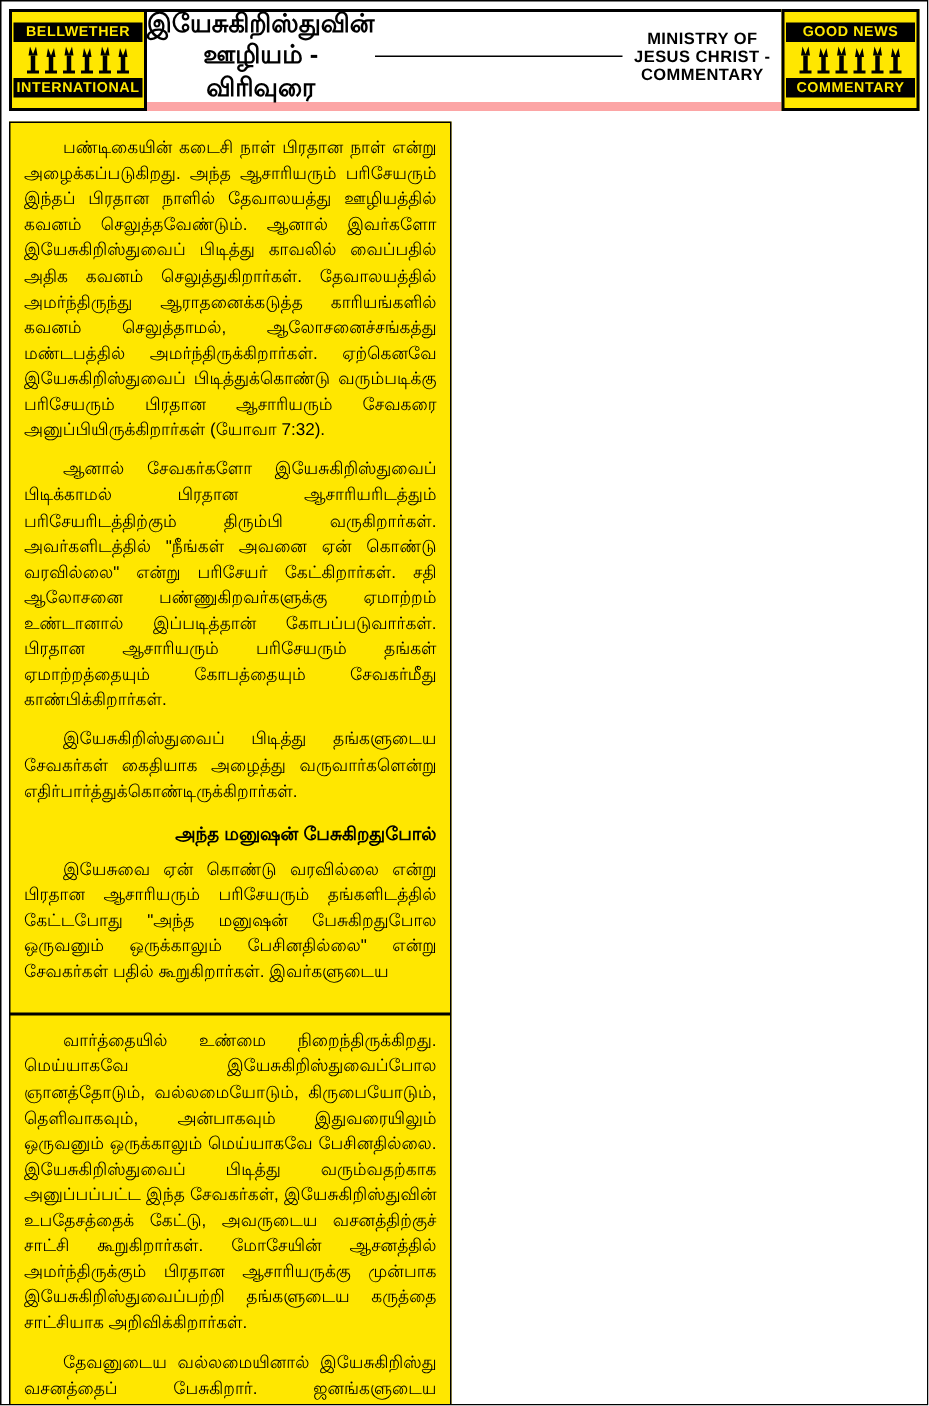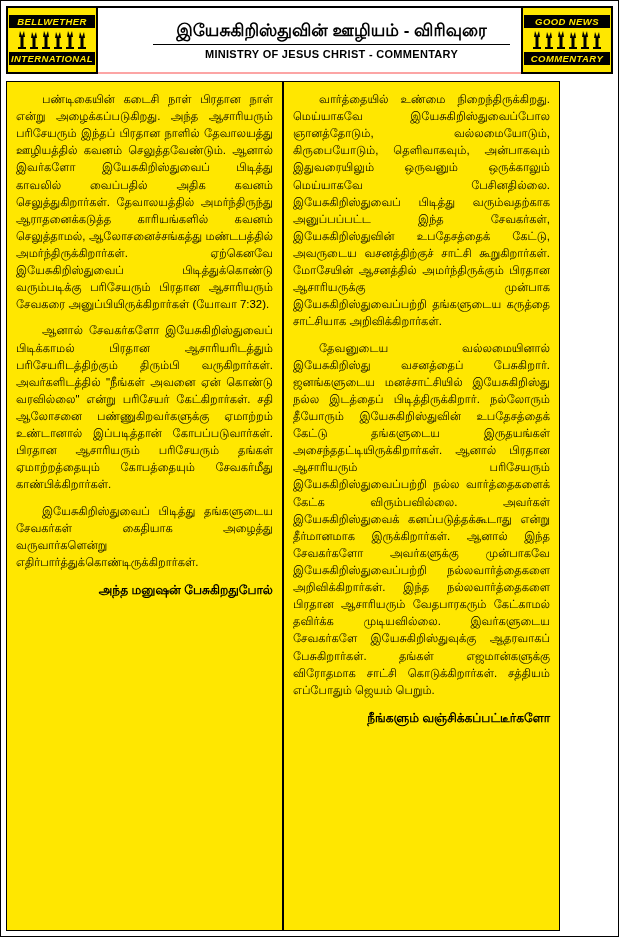--- a/index.html
+++ b/index.html
@@ -42,40 +42,38 @@
   .logo-line {
     background: #000000;
     color: #ffe700;
     font-size: 9.5px;
     font-weight: bold;
     letter-spacing: 0.4px;
     width: 86px;
     text-align: center;
     padding: 1px 0;
     box-sizing: border-box;
-    font-style: italic;
   }
   .logo-emblem {
     height: 22px;
     width: 86px;
     display: flex;
     align-items: center;
     justify-content: center;
     margin: 1px 0;
   }
   .title-box {
     flex: 1;
     border-top: 2px solid #000000;
-    border-bottom: 2px solid #fca5a5;
-    display: flex;
-    flex-direction: column;
+    border-bottom: 6px solid #fca5a5;
+    display: flex;
+    flex-direction: row;
     align-items: center;
     justify-content: center;
     box-sizing: border-box;
-    padding-left: 44px;
   }
   .title-tamil {
     font-size: 17px;
     font-weight: bold;
     color: #000000;
     text-align: center;
     line-height: 1.25;
     padding-bottom: 2px;
   }
   .title-rule {
@@ -92,20 +90,21 @@
     letter-spacing: 0.3px;
   }
   
   .columns {
     position: absolute;
     left: 5px;
     top: 80px;
     width: 554px;
     height: 850px;
     display: flex;
+    flex-direction: column;
     justify-content: space-between;
   }
   .col {
     width: 295px;
     background: #ffe700;
     border: 1px solid #000000;
     box-sizing: border-box;
     padding: 9px 9px 9px 9px;
   }
   .para {
@@ -201,20 +200,21 @@
 
   </div>
 
   <div class="columns">
 
     <div class="col">
       <p class="para">பண்டிகையின் கடைசி நாள் பிரதான நாள் என்று அழைக்கப்படுகிறது. அந்த ஆசாரியரும் பரிசேயரும் இந்தப் பிரதான நாளில் தேவாலயத்து ஊழியத்தில் கவனம் செலுத்தவேண்டும். ஆனால் இவர்களோ இயேசுகிறிஸ்துவைப் பிடித்து காவலில் வைப்பதில் அதிக கவனம் செலுத்துகிறார்கள். தேவாலயத்தில் அமர்ந்திருந்து ஆராதனைக்கடுத்த காரியங்களில் கவனம் செலுத்தாமல், ஆலோசனைச்சங்கத்து மண்டபத்தில் அமர்ந்திருக்கிறார்கள். ஏற்கெனவே இயேசுகிறிஸ்துவைப் பிடித்துக்கொண்டு வரும்படிக்கு பரிசேயரும் பிரதான ஆசாரியரும் சேவகரை அனுப்பியிருக்கிறார்கள் (யோவா 7:32).</p>
       <p class="para">ஆனால் சேவகர்களோ இயேசுகிறிஸ்துவைப் பிடிக்காமல் பிரதான ஆசாரியரிடத்தும் பரிசேயரிடத்திற்கும் திரும்பி வருகிறார்கள். அவர்களிடத்தில் "நீங்கள் அவனை ஏன் கொண்டு வரவில்லை" என்று பரிசேயர் கேட்கிறார்கள். சதி ஆலோசனை பண்ணுகிறவர்களுக்கு ஏமாற்றம் உண்டானால் இப்படித்தான் கோபப்படுவார்கள். பிரதான ஆசாரியரும் பரிசேயரும் தங்கள் ஏமாற்றத்தையும் கோபத்தையும் சேவகர்மீது காண்பிக்கிறார்கள்.</p>
       <p class="para">இயேசுகிறிஸ்துவைப் பிடித்து தங்களுடைய சேவகர்கள் கைதியாக அழைத்து வருவார்களென்று எதிர்பார்த்துக்கொண்டிருக்கிறார்கள்.</p>
       <div class="subhead">அந்த மனுஷன் பேசுகிறதுபோல்</div>
+      <p class="para">இயேசுவை ஏன் கொண்டு வரவில்லை என்று பிரதான ஆசாரியரும் பரிசேயரும் தங்களிடத்தில் கேட்டபோது "அந்த மனுஷன் பேசுகிறதுபோல ஒருவனும் ஒருக்காலும் பேசினதில்லை" என்று சேவகர்கள் பதில் கூறுகிறார்கள். இவர்களுடைய</p>
     </div>
 
     <div class="col">
       <p class="para">வார்த்தையில் உண்மை நிறைந்திருக்கிறது. மெய்யாகவே இயேசுகிறிஸ்துவைப்போல ஞானத்தோடும், வல்லமையோடும், கிருபையோடும், தெளிவாகவும், அன்பாகவும் இதுவரையிலும் ஒருவனும் ஒருக்காலும் மெய்யாகவே பேசினதில்லை. இயேசுகிறிஸ்துவைப் பிடித்து வரும்வதற்காக அனுப்பப்பட்ட இந்த சேவகர்கள், இயேசுகிறிஸ்துவின் உபதேசத்தைக் கேட்டு, அவருடைய வசனத்திற்குச் சாட்சி கூறுகிறார்கள். மோசேயின் ஆசனத்தில் அமர்ந்திருக்கும் பிரதான ஆசாரியருக்கு முன்பாக இயேசுகிறிஸ்துவைப்பற்றி தங்களுடைய கருத்தை சாட்சியாக அறிவிக்கிறார்கள்.</p>
       <p class="para">தேவனுடைய வல்லமையினால் இயேசுகிறிஸ்து வசனத்தைப் பேசுகிறார். ஜனங்களுடைய மனச்சாட்சியில் இயேசுகிறிஸ்து நல்ல இடத்தைப் பிடித்திருக்கிறார். நல்லோரும் தீயோரும் இயேசுகிறிஸ்துவின் உபதேசத்தைக் கேட்டு தங்களுடைய இருதயங்கள் அசைந்ததட்டியிருக்கிறார்கள். ஆனால் பிரதான ஆசாரியரும் பரிசேயரும் இயேசுகிறிஸ்துவைப்பற்றி நல்ல வார்த்தைகளைக் கேட்க விரும்பவில்லை. அவர்கள் இயேசுகிறிஸ்துவைக் கனப்படுத்தக்கூடாது என்று தீர்மானமாக இருக்கிறார்கள். ஆனால் இந்த சேவகர்களோ அவர்களுக்கு முன்பாகவே இயேசுகிறிஸ்துவைப்பற்றி நல்லவார்த்தைகளை அறிவிக்கிறார்கள். இந்த நல்லவார்த்தைகளை பிரதான ஆசாரியரும் வேதபாரகரும் கேட்காமல் தவிர்க்க முடியவில்லை. இவர்களுடைய சேவகர்களே இயேசுகிறிஸ்துவுக்கு ஆதரவாகப் பேசுகிறார்கள். தங்கள் எஜமான்களுக்கு விரோதமாக சாட்சி கொடுக்கிறார்கள். சத்தியம் எப்போதும் ஜெயம் பெறும்.</p>
       <div class="subhead">நீங்களும் வஞ்சிக்கப்பட்டீர்களோ</div>
     </div>
 
   </div>
 

